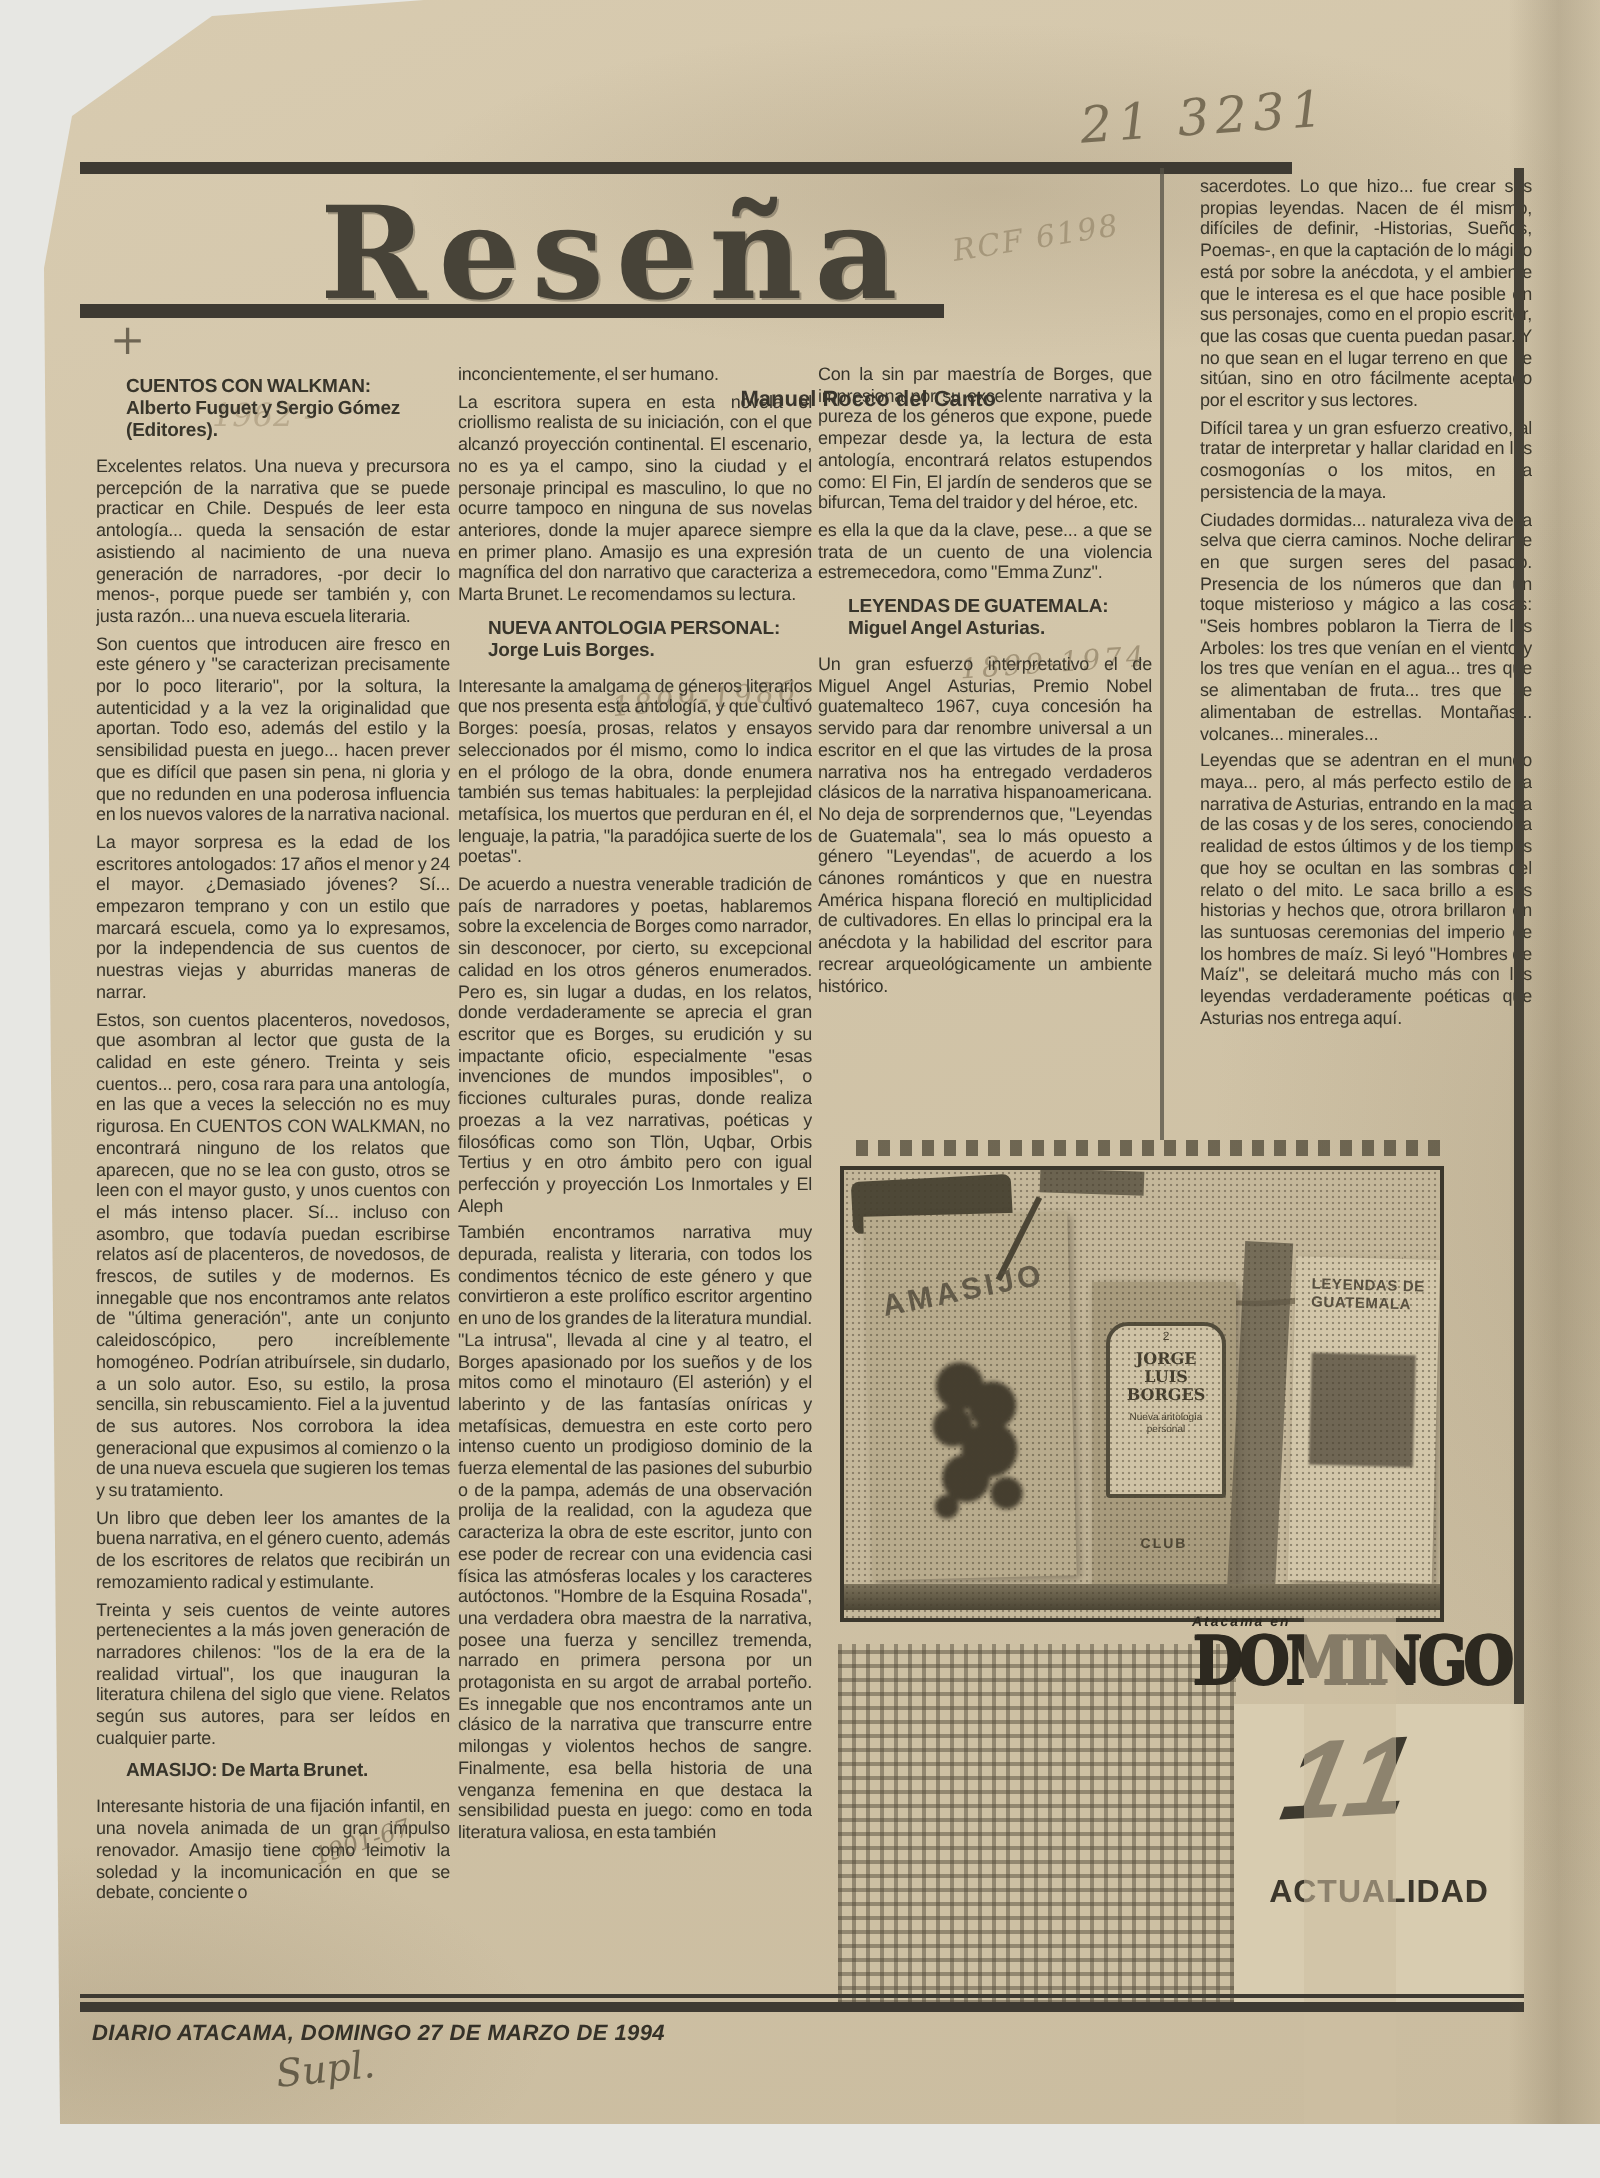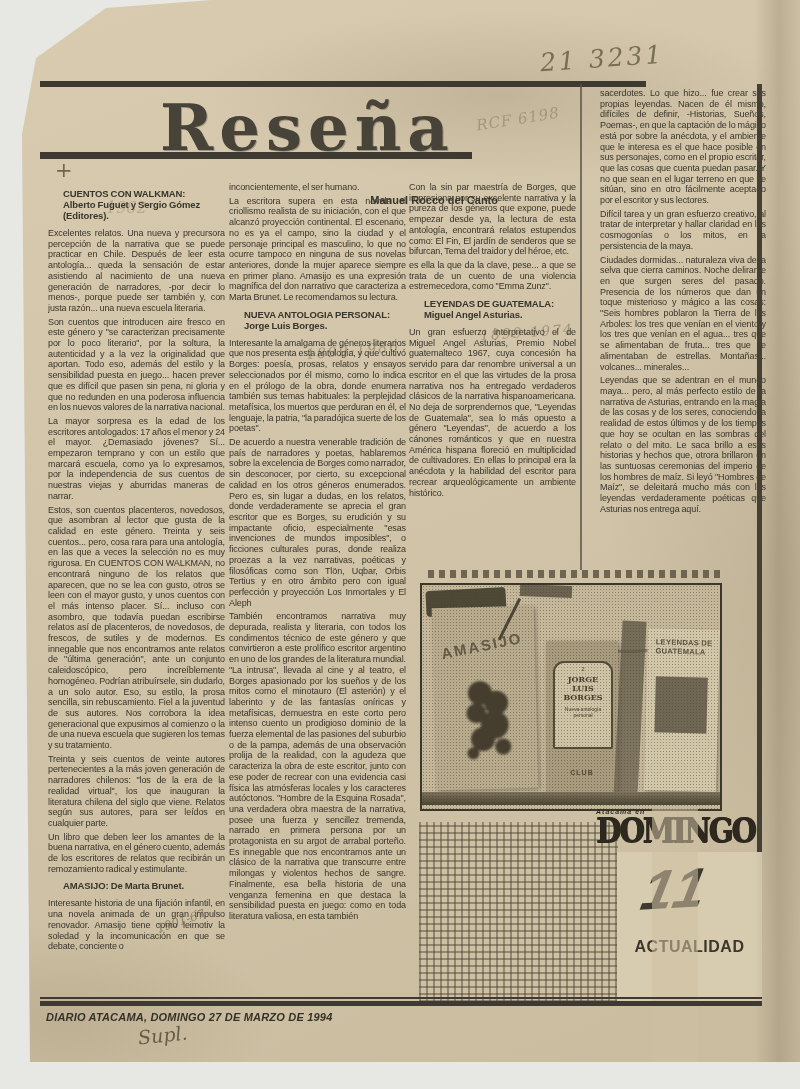--- a/index.html
+++ b/index.html
@@ -141,22 +141,22 @@
     <h1 class="title">Reseña</h1>
     <div class="rule rule-title"></div>
     <div class="byline">Manuel Rocco del Canto</div>
 
     <div class="col col1">
         <div class="blk heading">CUENTOS CON WALKMAN: Alberto Fuguet y Sergio Gómez (Editores).</div>
         <div class="blk para">Excelentes relatos. Una nueva y precursora percepción de la narrativa que se puede practicar en Chile. Después de leer esta antología... queda la sensación de estar asistiendo al nacimiento de una nueva generación de narradores, -por decir lo menos-, porque puede ser también y, con justa razón... una nueva escuela literaria.</div>
         <div class="blk para">Son cuentos que introducen aire fresco en este género y "se caracterizan precisamente por lo poco literario", por la soltura, la autenticidad y a la vez la originalidad que aportan. Todo eso, además del estilo y la sensibilidad puesta en juego... hacen prever que es difícil que pasen sin pena, ni gloria y que no redunden en una poderosa influencia en los nuevos valores de la narrativa nacional.</div>
         <div class="blk para">La mayor sorpresa es la edad de los escritores antologados: 17 años el menor y 24 el mayor. ¿Demasiado jóvenes? Sí... empezaron temprano y con un estilo que marcará escuela, como ya lo expresamos, por la independencia de sus cuentos de nuestras viejas y aburridas maneras de narrar.</div>
         <div class="blk para">Estos, son cuentos placenteros, novedosos, que asombran al lector que gusta de la calidad en este género. Treinta y seis cuentos... pero, cosa rara para una antología, en las que a veces la selección no es muy rigurosa. En CUENTOS CON WALKMAN, no encontrará ninguno de los relatos que aparecen, que no se lea con gusto, otros se leen con el mayor gusto, y unos cuentos con el más intenso placer. Sí... incluso con asombro, que todavía puedan escribirse relatos así de placenteros, de novedosos, de frescos, de sutiles y de modernos. Es innegable que nos encontramos ante relatos de "última generación", ante un conjunto caleidoscópico, pero increíblemente homogéneo. Podrían atribuírsele, sin dudarlo, a un solo autor. Eso, su estilo, la prosa sencilla, sin rebuscamiento. Fiel a la juventud de sus autores. Nos corrobora la idea generacional que expusimos al comienzo o la de una nueva escuela que sugieren los temas y su tratamiento.</div>
+        <div class="blk para">Un libro que deben leer los amantes de la buena narrativa, en el género cuento, además de los escritores de relatos que recibirán un remozamiento radical y estimulante.</div>
         <div class="blk para">Treinta y seis cuentos de veinte autores pertenecientes a la más joven generación de narradores chilenos: "los de la era de la realidad virtual", los que inauguran la literatura chilena del siglo que viene. Relatos según sus autores, para ser leídos en cualquier parte.</div>
-        <div class="blk para">Un libro que deben leer los amantes de la buena narrativa, en el género cuento, además de los escritores de relatos que recibirán un remozamiento radical y estimulante.</div>
         <div class="blk heading">AMASIJO: De Marta Brunet.</div>
         <div class="blk para">Interesante historia de una fijación infantil, en una novela animada de un gran impulso renovador. Amasijo tiene como leimotiv la soledad y la incomunicación en que se debate, conciente o</div>
       </div>
     <div class="col col2">
         <div class="blk para">inconcientemente, el ser humano.</div>
         <div class="blk para">La escritora supera en esta novela el criollismo realista de su iniciación, con el que alcanzó proyección continental. El escenario, no es ya el campo, sino la ciudad y el personaje principal es masculino, lo que no ocurre tampoco en ninguna de sus novelas anteriores, donde la mujer aparece siempre en primer plano. Amasijo es una expresión magnífica del don narrativo que caracteriza a Marta Brunet. Le recomendamos su lectura.</div>
         <div class="blk heading">NUEVA ANTOLOGIA PERSONAL: Jorge Luis Borges.</div>
         <div class="blk para">Interesante la amalgama de géneros literarios que nos presenta esta antología, y que cultivó Borges: poesía, prosas, relatos y ensayos seleccionados por él mismo, como lo indica en el prólogo de la obra, donde enumera también sus temas habituales: la perplejidad metafísica, los muertos que perduran en él, el lenguaje, la patria, "la paradójica suerte de los poetas".</div>
         <div class="blk para">De acuerdo a nuestra venerable tradición de país de narradores y poetas, hablaremos sobre la excelencia de Borges como narrador, sin desconocer, por cierto, su excepcional calidad en los otros géneros enumerados. Pero es, sin lugar a dudas, en los relatos, donde verdaderamente se aprecia el gran escritor que es Borges, su erudición y su impactante oficio, especialmente "esas invenciones de mundos imposibles", o ficciones culturales puras, donde realiza proezas a la vez narrativas, poéticas y filosóficas como son Tlön, Uqbar, Orbis Tertius y en otro ámbito pero con igual perfección y proyección Los Inmortales y El Aleph</div>
         <div class="blk para">También encontramos narrativa muy depurada, realista y literaria, con todos los condimentos técnico de este género y que convirtieron a este prolífico escritor argentino en uno de los grandes de la literatura mundial. "La intrusa", llevada al cine y al teatro, el Borges apasionado por los sueños y de los mitos como el minotauro (El asterión) y el laberinto y de las fantasías oníricas y metafísicas, demuestra en este corto pero intenso cuento un prodigioso dominio de la fuerza elemental de las pasiones del suburbio o de la pampa, además de una observación prolija de la realidad, con la agudeza que caracteriza la obra de este escritor, junto con ese poder de recrear con una evidencia casi física las atmósferas locales y los caracteres autóctonos. "Hombre de la Esquina Rosada", una verdadera obra maestra de la narrativa, posee una fuerza y sencillez tremenda, narrado en primera persona por un protagonista en su argot de arrabal porteño. Es innegable que nos encontramos ante un clásico de la narrativa que transcurre entre milongas y violentos hechos de sangre. Finalmente, esa bella historia de una venganza femenina en que destaca la sensibilidad puesta en juego: como en toda literatura valiosa, en esta también</div>

